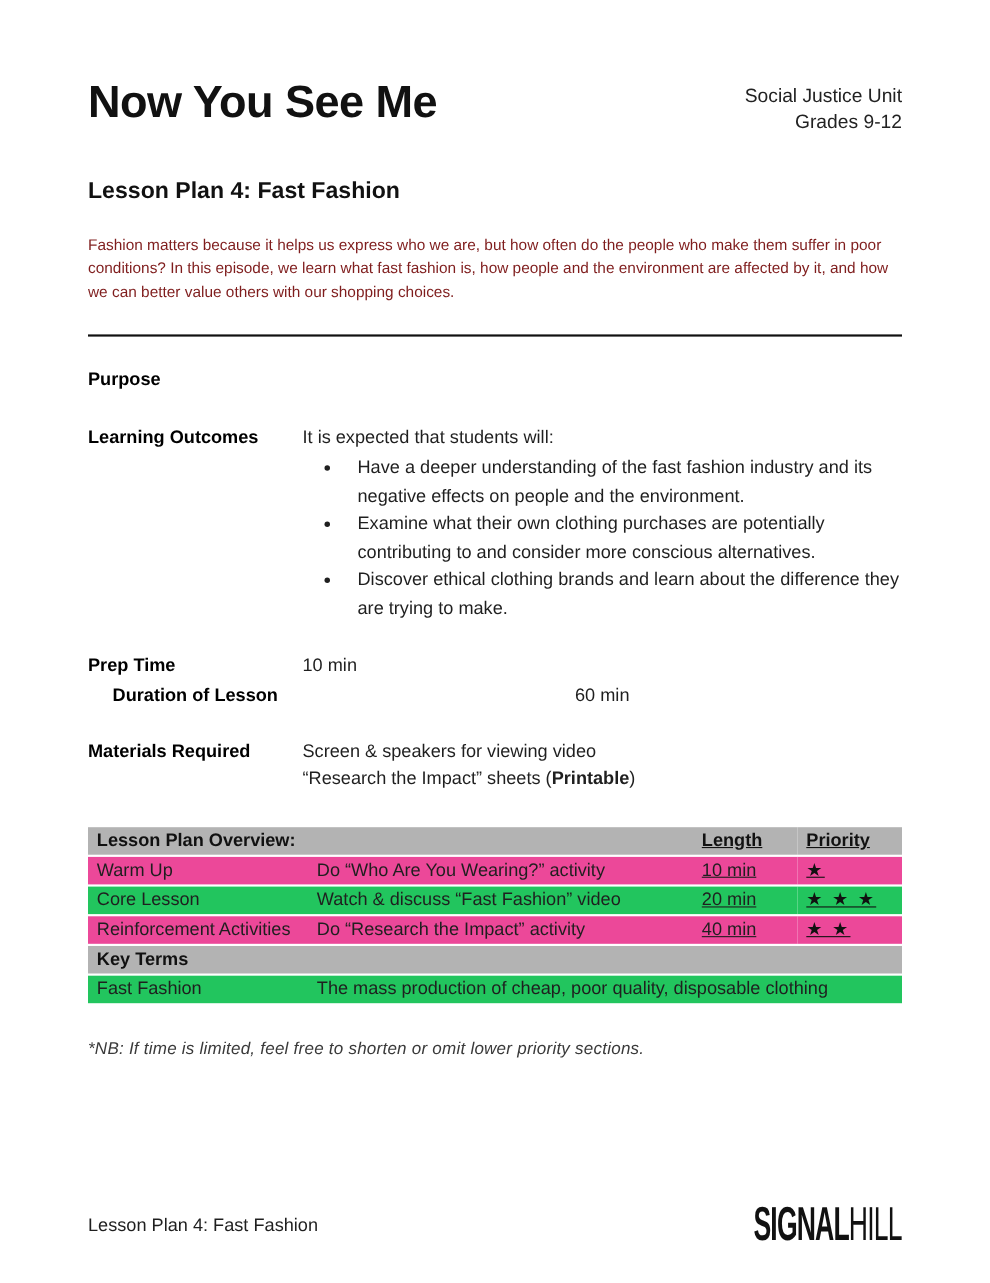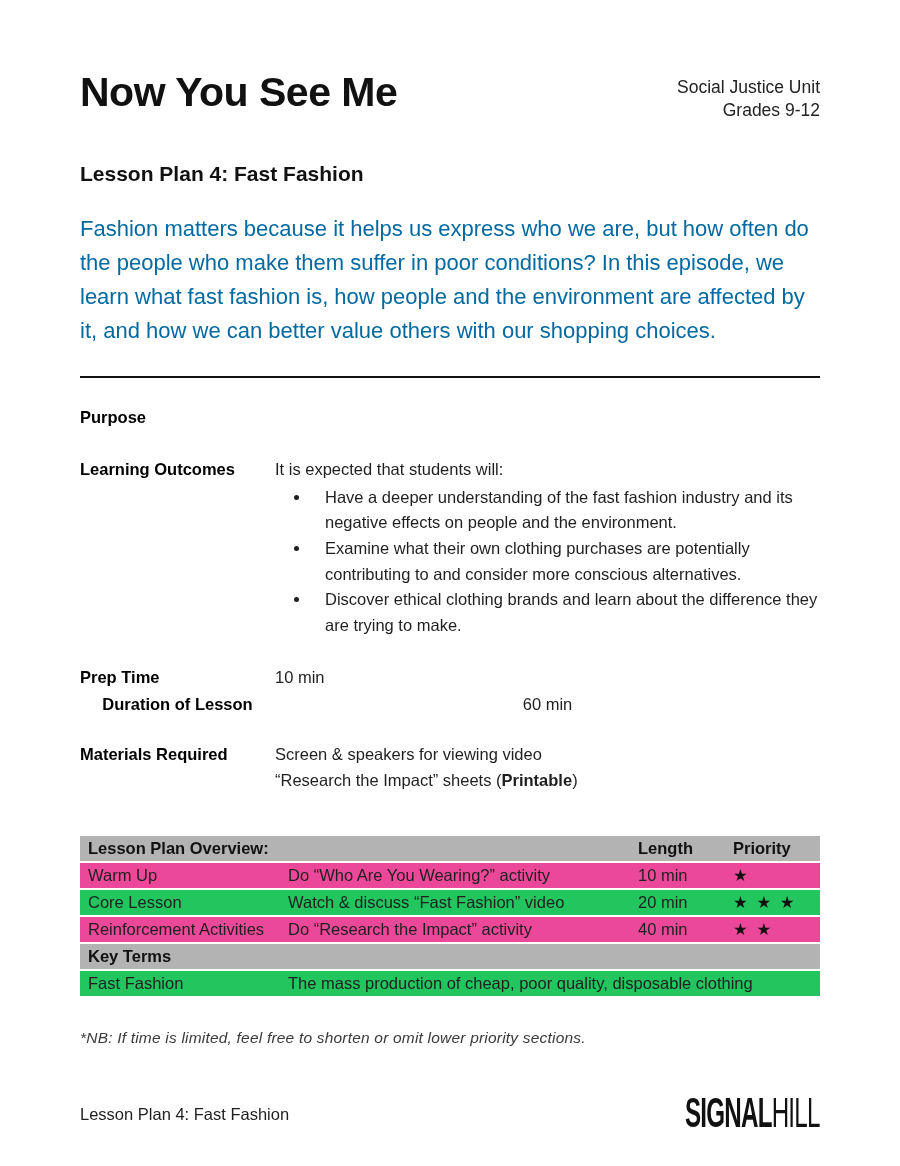--- a/index.html
+++ b/index.html
@@ -46,23 +46,23 @@
 
   
   .lesson-heading {
     margin: 40px 0 0 0;
     font-size: 21px;
     font-weight: 700;
     color: #111111;
   }
   .intro {
     margin: 26px 0 0 0;
-    font-size: 22px;
+    font-size: 14px;
     line-height: 1.56;
-    color: #0369a1;
+    color: #7f1d1d;
   }
   .divider {
     border: none;
     border-top: 2.5px solid #111111;
     margin: 27px 0 0 0;
   }
 
   
   .kv-row {
     display: grid;
@@ -83,38 +83,38 @@
     list-style: disc;
   }
   .outcome-list li {
     padding-left: 14px;
     margin: 0;
   }
 
   
   .overview-table {
     width: 100%;
-    margin-top: 40px;
+    margin-top: 28px;
     border-collapse: separate;
     border-spacing: 0 2px;
     font-size: 16.5px;
   }
   .overview-table th,
   .overview-table td {
     padding: 2px 8px;
     height: 21px;
     vertical-align: middle;
     text-align: left;
     white-space: nowrap;
   }
   .row-head     { background: #b3b3b3; }
   .row-head th  { font-weight: 700; color: #111111; }
   .row-alt      { background: #22c55e; }
   .row-plain    { background: #ec4899; }
-  .col-right    { text-align: center; }
+  .col-right    { text-align: center; text-decoration: underline; }
   .stars { letter-spacing: 2px; color: #111111; }
 
   
   .footnote {
     margin: 31px 0 0 0;
     font-size: 15.5px;
     font-style: italic;
     color: #3a3a3a;
     letter-spacing: 0.2px;
   }

